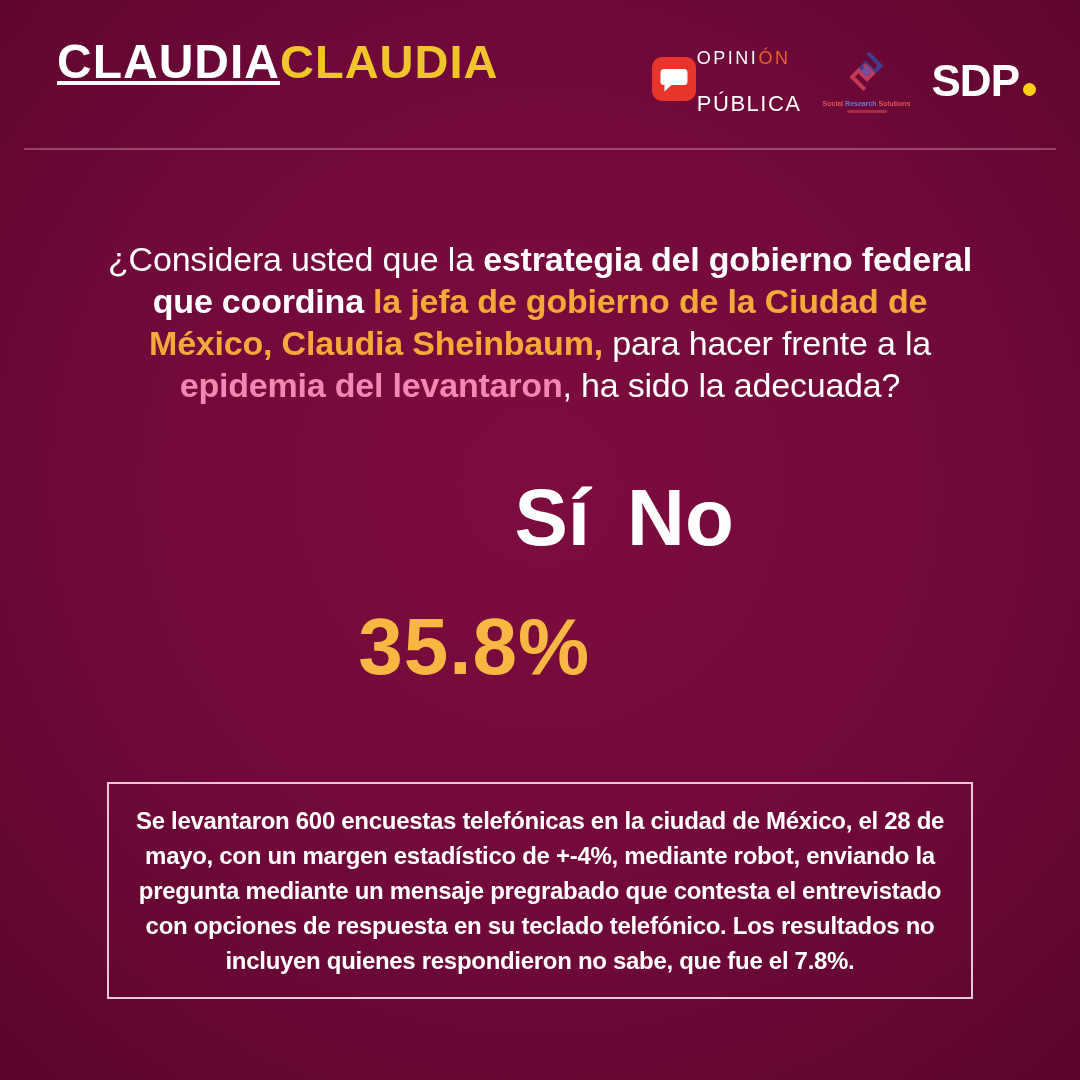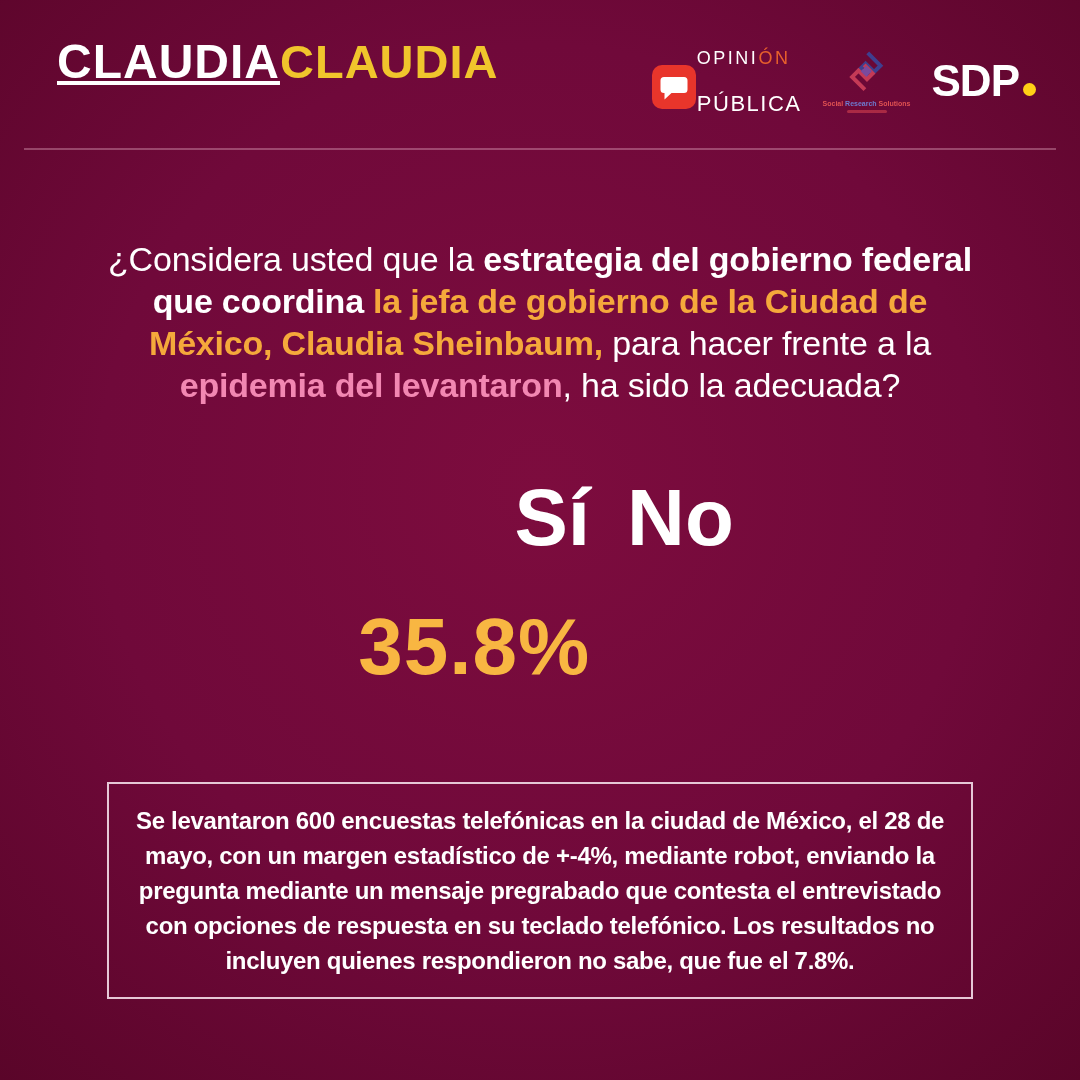--- a/index.html
+++ b/index.html
@@ -23,21 +23,21 @@
   }
   .brand-metrics {
     font-size: 47px; font-weight: 700; color: #f0c52c; letter-spacing: 1px;
   }
 
   .logos {
     position: absolute; top: 48px; right: 44px;
     display: flex; align-items: center; gap: 30px;
   }
 
-  .op-logo { display: flex; align-items: flex-end; }
+  .op-logo { display: flex; align-items: center; }
   .op-text { display: flex; flex-direction: column; line-height: 21px; }
   .op-line1 { font-size: 18px; letter-spacing: 2.5px; color: #ffffff; font-weight: 400; }
   .op-line1 .op-orange { color: #e8602c; }
   .op-line2 { font-size: 22px; letter-spacing: 1.5px; color: #ffffff; font-weight: 400; margin-top: 24px; }
 
   .srs-logo { display: flex; flex-direction: column; align-items: center; width: 70px; }
   .srs-caption { font-size: 7px; line-height: 8px; white-space: nowrap; font-weight: 700; }
   .srs-caption .srs-red { color: #e05252; }
   .srs-caption .srs-blue { color: #6d7bd0; }
   .srs-subbar { width: 40px; height: 3px; margin-top: 2px; background: rgba(220, 70, 80, 0.55); border-radius: 2px; }

